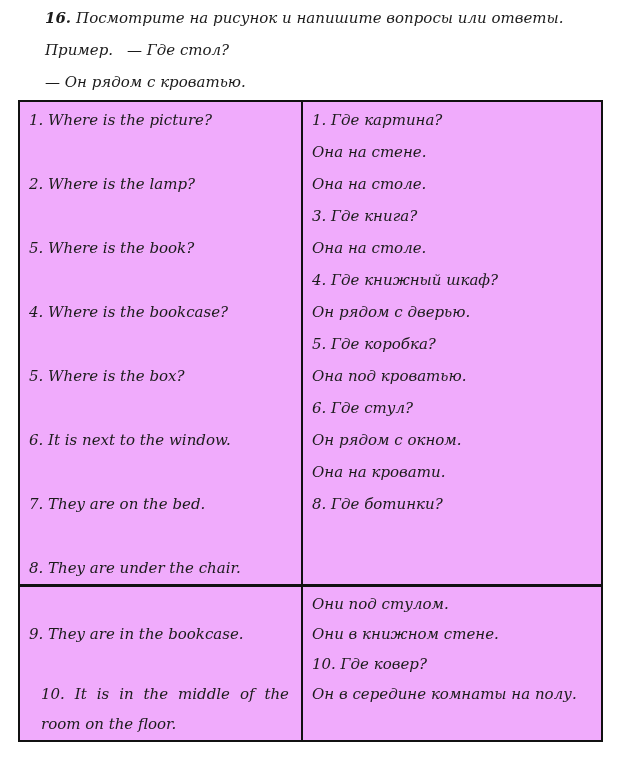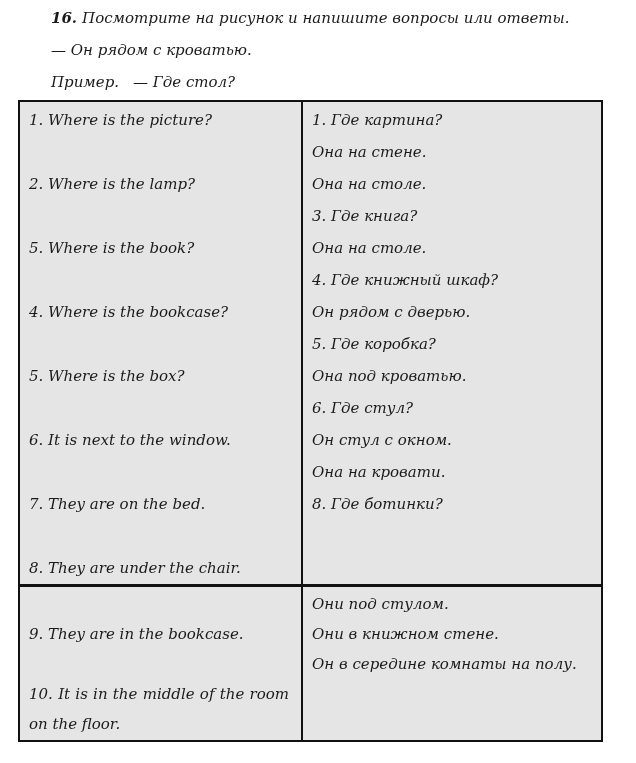--- a/index.html
+++ b/index.html
@@ -8,54 +8,54 @@
     width:636px;height:763px;
     background:#ffffff;
     font-family:"DejaVu Serif", serif;
     font-style:italic;
     color:#1b1b1b;
     font-size:15px;
     overflow:hidden;
   }
   
   .hdr{position:absolute;left:45px;top:2px;line-height:32px;}
-  .hdr-line{height:32px;white-space:nowrap;margin-left:6px;}
+  .hdr-line{height:32px;white-space:nowrap;}
   .hdr .num{font-weight:bold;font-style:italic;margin-right:5px;}
   .hdr .ex-label{margin-right:14px;}
   
   .ex-table{
     position:absolute;left:18px;top:100px;width:585px;
     border:2px solid #111;box-sizing:border-box;
-    background:#e5e5e5;
+    background:#f0abfc;
   }
   .block{display:flex;}
   .b1{height:482px;}
   .b2{height:153px;border-top:3px solid #111;}
   .cell{box-sizing:border-box;padding:2px 12px 0 9px;overflow:hidden;}
   .left-cell{width:283px;flex:none;border-right:2px solid #111;}
   .right-cell{flex:1;}
   .ln{white-space:nowrap;overflow:visible;}
   .b1 .ln{height:32px;line-height:32px;}
   .b2 .ln{height:30px;line-height:30px;}
-  .b2 .ln-wrap{height:60px;line-height:30px;white-space:normal;text-align:justify;}
+  .b2 .ln-wrap{height:60px;line-height:30px;white-space:normal;text-align:justify;margin-left:12px;}
 </style>
 </head>
 <body>
 
 <div class="page">
 
   <div class="hdr">
     <div class="hdr-line">
       <span class="num">16.</span><span>Посмотрите на рисунок и напишите вопросы или ответы.</span>
     </div>
     <div class="hdr-line">
-      <span>— Он рядом с кроватью.</span>
+      <span class="ex-label">Пример.</span><span>— Где стол?</span>
     </div>
     <div class="hdr-line">
-      <span class="ex-label">Пример.</span><span>— Где стол?</span>
+      <span>— Он рядом с кроватью.</span>
     </div>
   </div>
 
   <div class="ex-table">
 
     <div class="block b1">
       <div class="cell left-cell">
         <div class="ln">1. Where is the picture?</div>
         <div class="ln"></div>
         <div class="ln">2. Where is the lamp?</div>
@@ -76,34 +76,35 @@
         <div class="ln">1. Где картина?</div>
         <div class="ln">Она на стене.</div>
         <div class="ln">Она на столе.</div>
         <div class="ln">3. Где книга?</div>
         <div class="ln">Она на столе.</div>
         <div class="ln">4. Где книжный шкаф?</div>
         <div class="ln">Он рядом с дверью.</div>
         <div class="ln">5. Где коробка?</div>
         <div class="ln">Она под кроватью.</div>
         <div class="ln">6. Где стул?</div>
-        <div class="ln">Он стул с окном.</div>
+        <div class="ln">Он рядом с окном.</div>
         <div class="ln">Она на кровати.</div>
         <div class="ln">8. Где ботинки?</div>
       </div>
     </div>
 
     <div class="block b2">
       <div class="cell left-cell">
         <div class="ln"></div>
         <div class="ln">9. They are in the bookcase.</div>
         <div class="ln"></div>
         <div class="ln ln-wrap">10. It is in the middle of the room on the floor.</div>
       </div>
       <div class="cell right-cell">
         <div class="ln">Они под стулом.</div>
         <div class="ln">Они в книжном стене.</div>
+        <div class="ln">10. Где ковер?</div>
         <div class="ln">Он в середине комнаты на полу.</div>
       </div>
     </div>
 
   </div>
 </div>
 
 </body></html>

